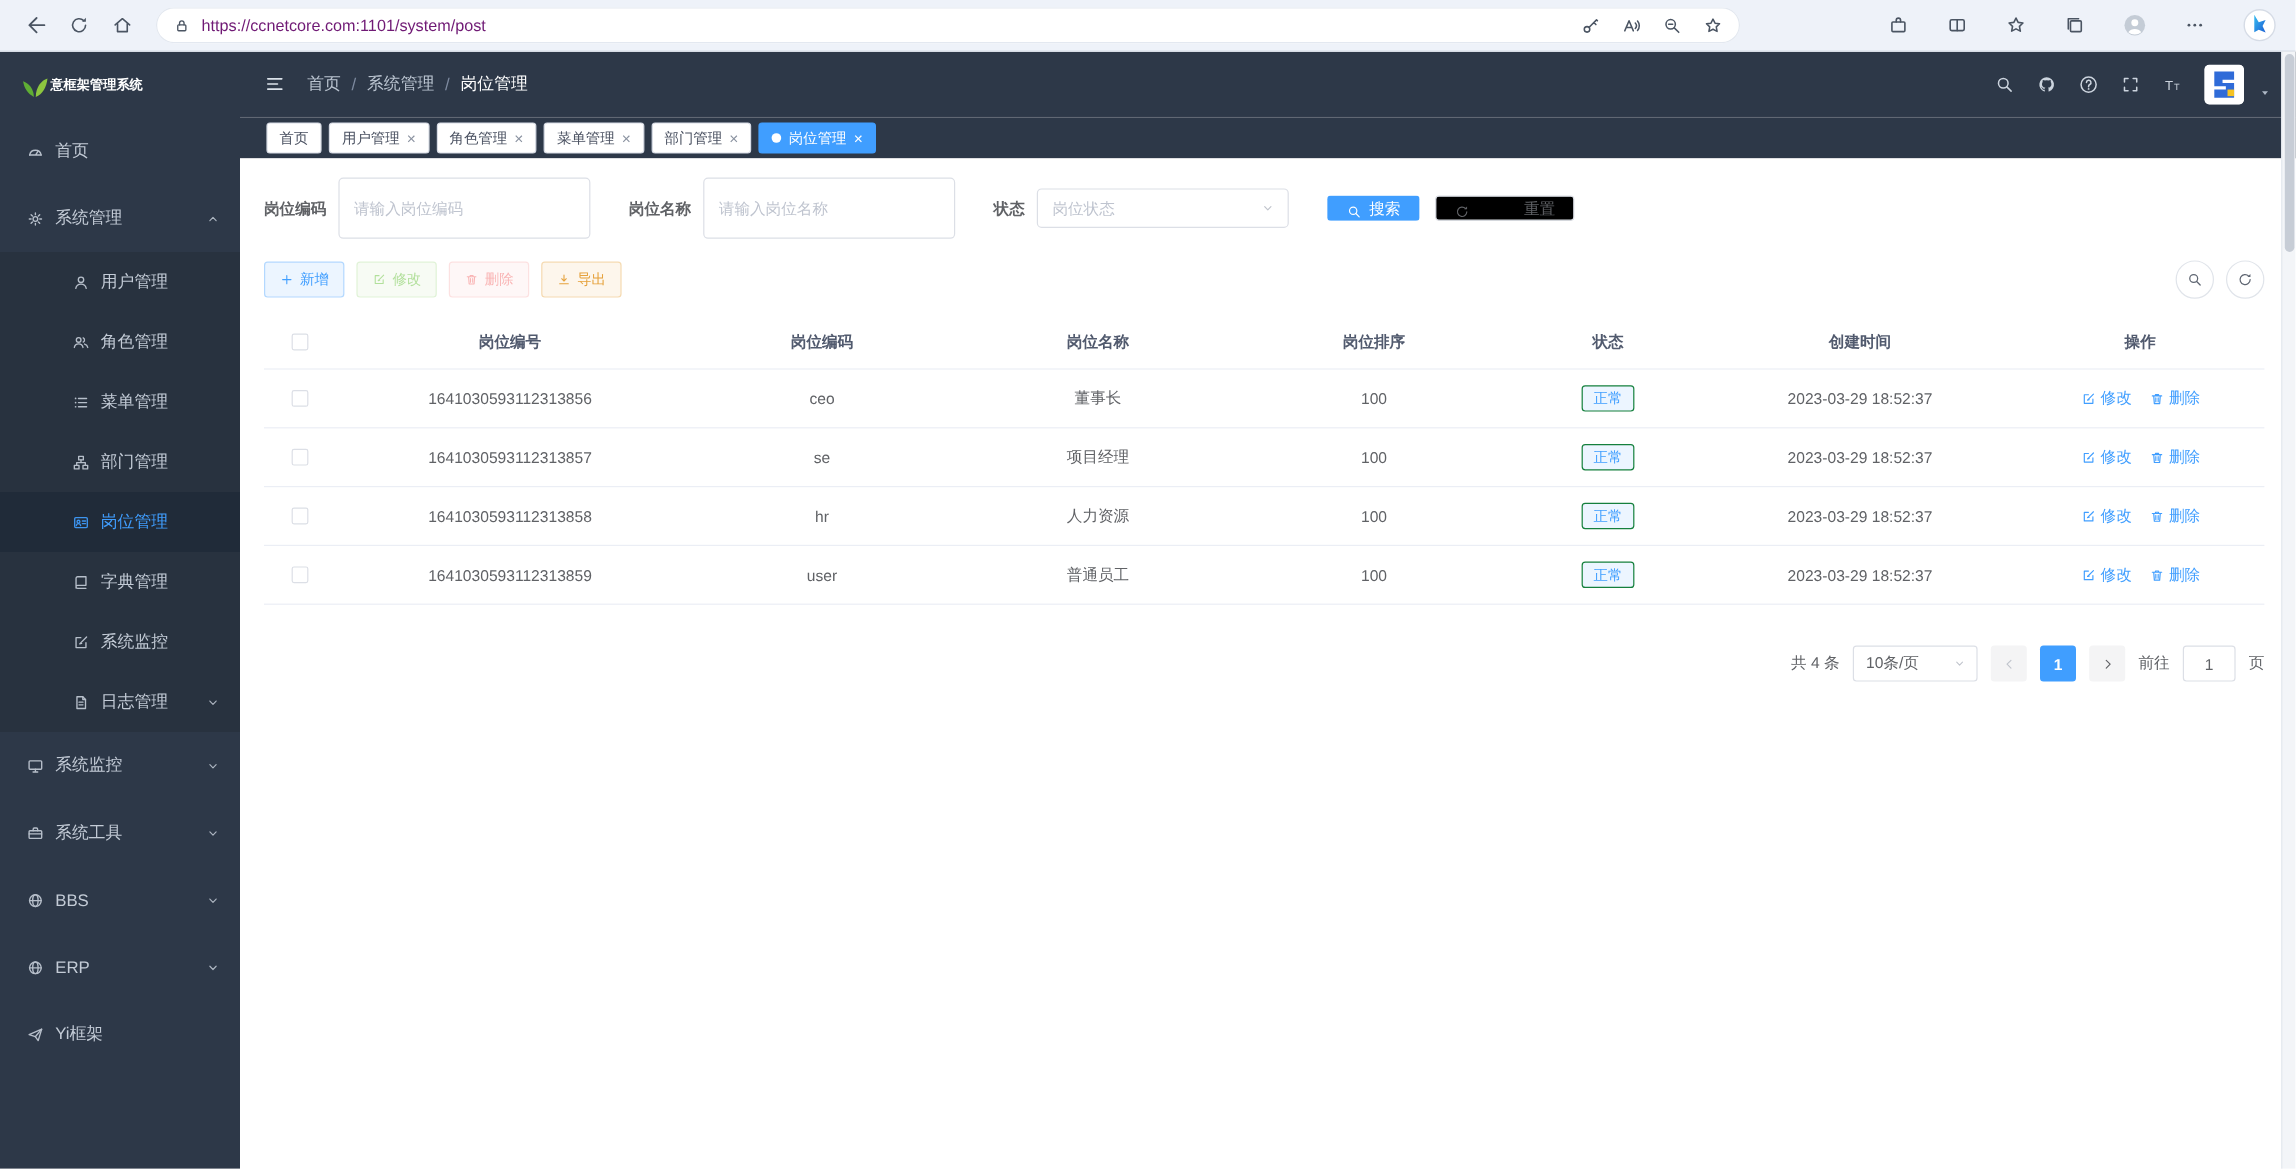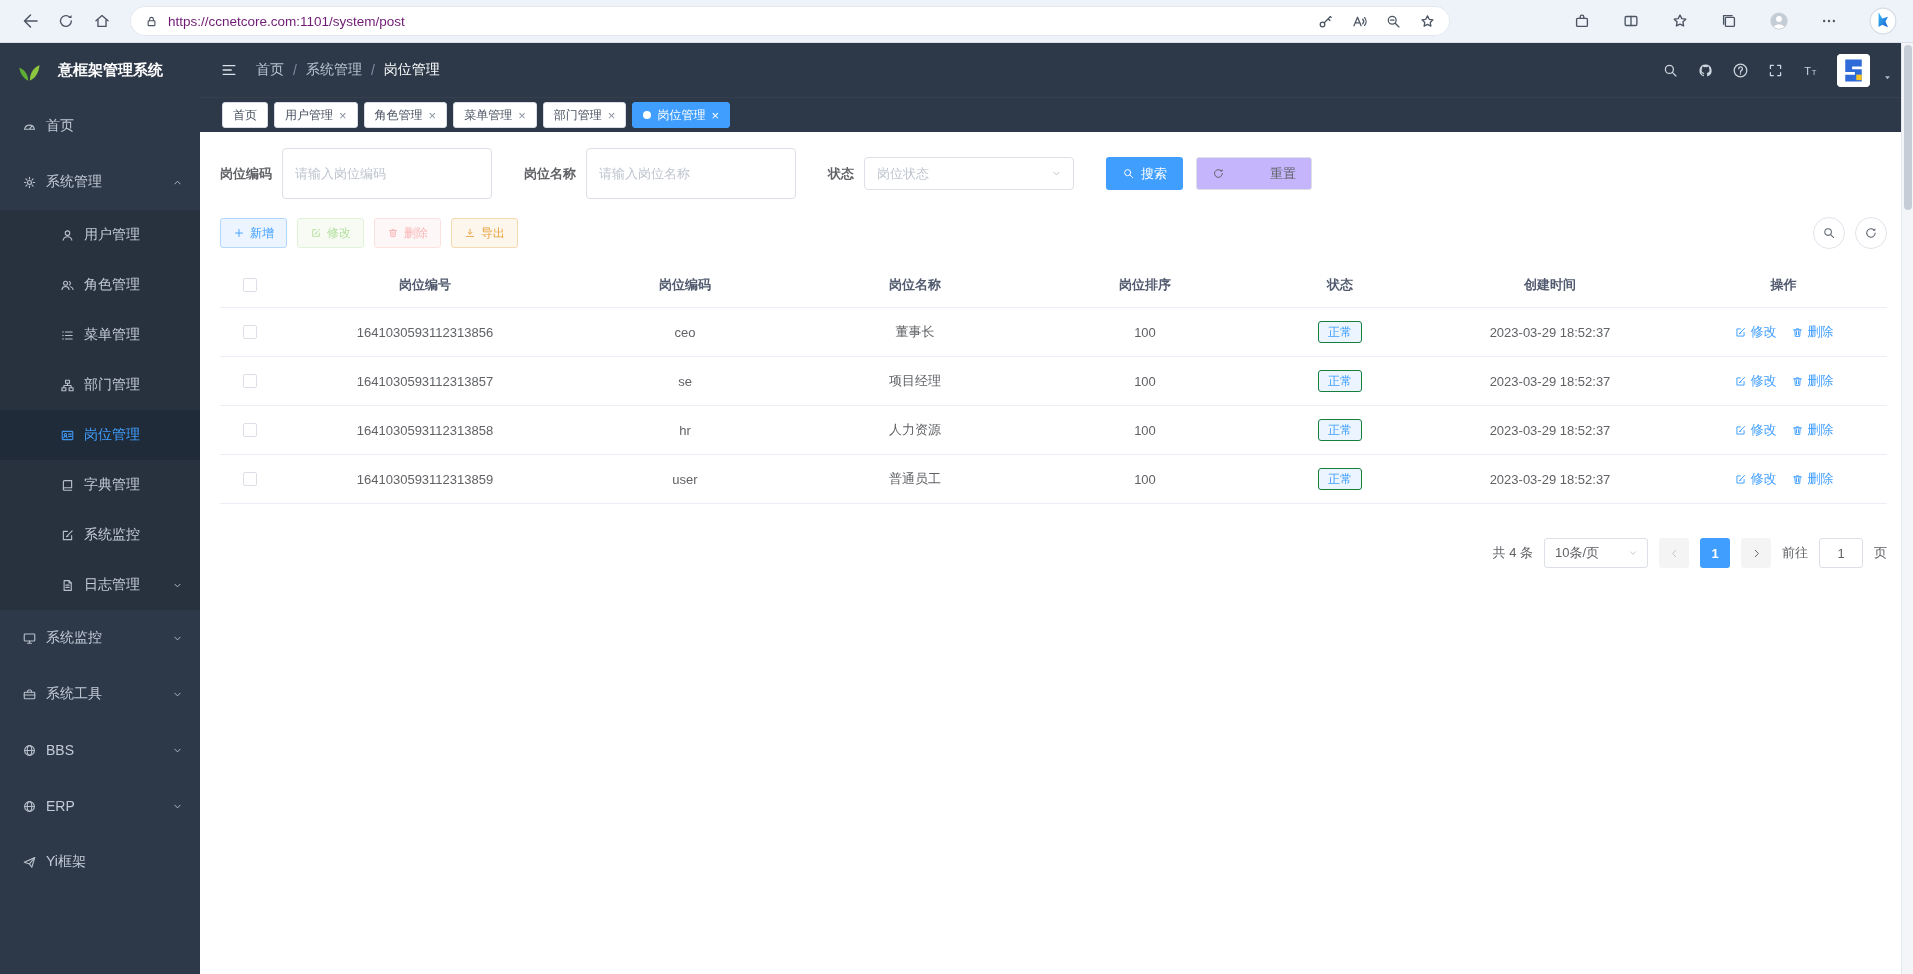--- a/index.html
+++ b/index.html
@@ -19,21 +19,21 @@
   .c-btn { width:36px; height:34px; border-radius:6px; display:flex; align-items:center; justify-content:center; color:#4b5563; flex:0 0 auto;}
   .addr { margin-left:10px; width:1320px; height:30px; background:#fff; border-radius:15px;
     display:flex; align-items:center; padding:0 14px; color:#4b5563; box-shadow:0 0 0 1px #e3e8f0 inset;}
   .addr .url { margin-left:9px; font-size:13.5px; color:#701a75; }
   .addr-icons { margin-left:auto; display:flex; align-items:center; gap:17px; color:#4b5563;}
   .chrome-right { margin-left:auto; display:flex; align-items:center; gap:31px; padding-right:4px; color:#4b5563;}
 
   
   .app { display:flex; height:931px; }
   .sidebar { width:200px; background:#2d3848; flex:0 0 auto; display:flex; flex-direction:column; }
-  .logo { height:55px; display:flex; align-items:center; gap:16px; padding:0 16px; color:#fff; font-size:15px; font-weight:bold; }
+  .logo { height:55px; display:flex; align-items:center; gap:0; padding:0 16px; color:#fff; font-size:11px; font-weight:bold; }
   .nav { font-size:14px; color:#c3cbd6; }
   .nav-item { height:56px; display:flex; align-items:center; gap:9px; padding:0 16px 0 22px; position:relative; cursor:pointer; }
   .nav-item.sub { height:50px; padding-left:60px; background:#28323f; }
   .nav-item.active { color:#409eff; background:#202b39; }
   .nav-item .chev { position:absolute; right:16px; opacity:.85; }
   .nav-item .nicon { flex:0 0 auto; opacity:.92; }
 
   .main { flex:1; display:flex; flex-direction:column; min-width:0; }
   .topbar { height:55px; background:#2d3848; display:flex; align-items:center; padding:0 20px; color:#dbe2ea; border-bottom:1px solid rgba(255,255,255,.04); }
   .crumbs { display:flex; align-items:center; gap:9px; margin-left:18px; font-size:14px; color:#bac4d0; }
@@ -53,23 +53,23 @@
 
   
   .content { flex:1; background:#fff; padding:16px 26px 0 20px; position:relative; }
 
   .filters { display:flex; align-items:center; font-size:13px; }
   .f-group { display:flex; align-items:center; margin-right:32px; }
   .f-label { font-weight:700; color:#606266; margin-right:10px; white-space:nowrap; }
   .f-input { width:210px; height:51px; border:1px solid #dcdfe6; border-radius:4px; padding:0 12px; font-size:13px; color:#606266; outline:none; font-family:inherit;}
   .f-input::placeholder { color:#bfc4cf; }
   .f-select { width:210px; height:33px; border:1px solid #dcdfe6; border-radius:4px; display:flex; align-items:center; justify-content:space-between; padding:0 10px 0 12px; color:#bfc4cf; cursor:pointer; }
-  .btn { height:33px; border-radius:3px; font-size:13px; display:inline-flex; align-items:center; gap:6px; padding:0 15px; cursor:pointer; border:1px solid transparent; font-family:Liberation Mono, monospace;}
+  .btn { height:21px; border-radius:3px; font-size:13px; display:inline-flex; align-items:flex-end; gap:6px; padding:0 15px; cursor:pointer; border:1px solid transparent; font-family:Liberation Mono, monospace;}
   .btn-primary { background:#409eff; color:#fff; margin-left:32px; }
-  .btn-plain { background:#c4b5fd; border-color:#dcdfe6; color:#606266; margin-left:13px;gap:45px; }
+  .btn-plain { background:#000000; border-color:#dcdfe6; color:#606266; margin-left:13px;gap:45px; }
 
   .toolbar { display:flex; align-items:center; gap:10px; margin-top:18px; }
   .tbtn { height:30px; padding:0 12px; border-radius:3px; font-size:12px; display:inline-flex; align-items:center; gap:5px; border:1px solid; cursor:pointer; font-family:inherit;}
   .tbtn.add { color:#409eff; background:#ecf5ff; border-color:#b3d8ff; }
   .tbtn.edit { color:#67c23a; background:#f0f9eb; border-color:#c2e7b0; opacity:.5; }
   .tbtn.del { color:#f56c6c; background:#fef0f0; border-color:#fbc4c4; opacity:.5; }
   .tbtn.exp { color:#e6a23c; background:#fdf6ec; border-color:#f5dab1; }
   .tool-right { margin-left:auto; display:flex; gap:10px; }
   .circle-btn { width:32px; height:32px; border-radius:50%; border:1px solid #e0e4ea; background:#fff; display:flex; align-items:center; justify-content:center; color:#5f6672; cursor:pointer; }
 

